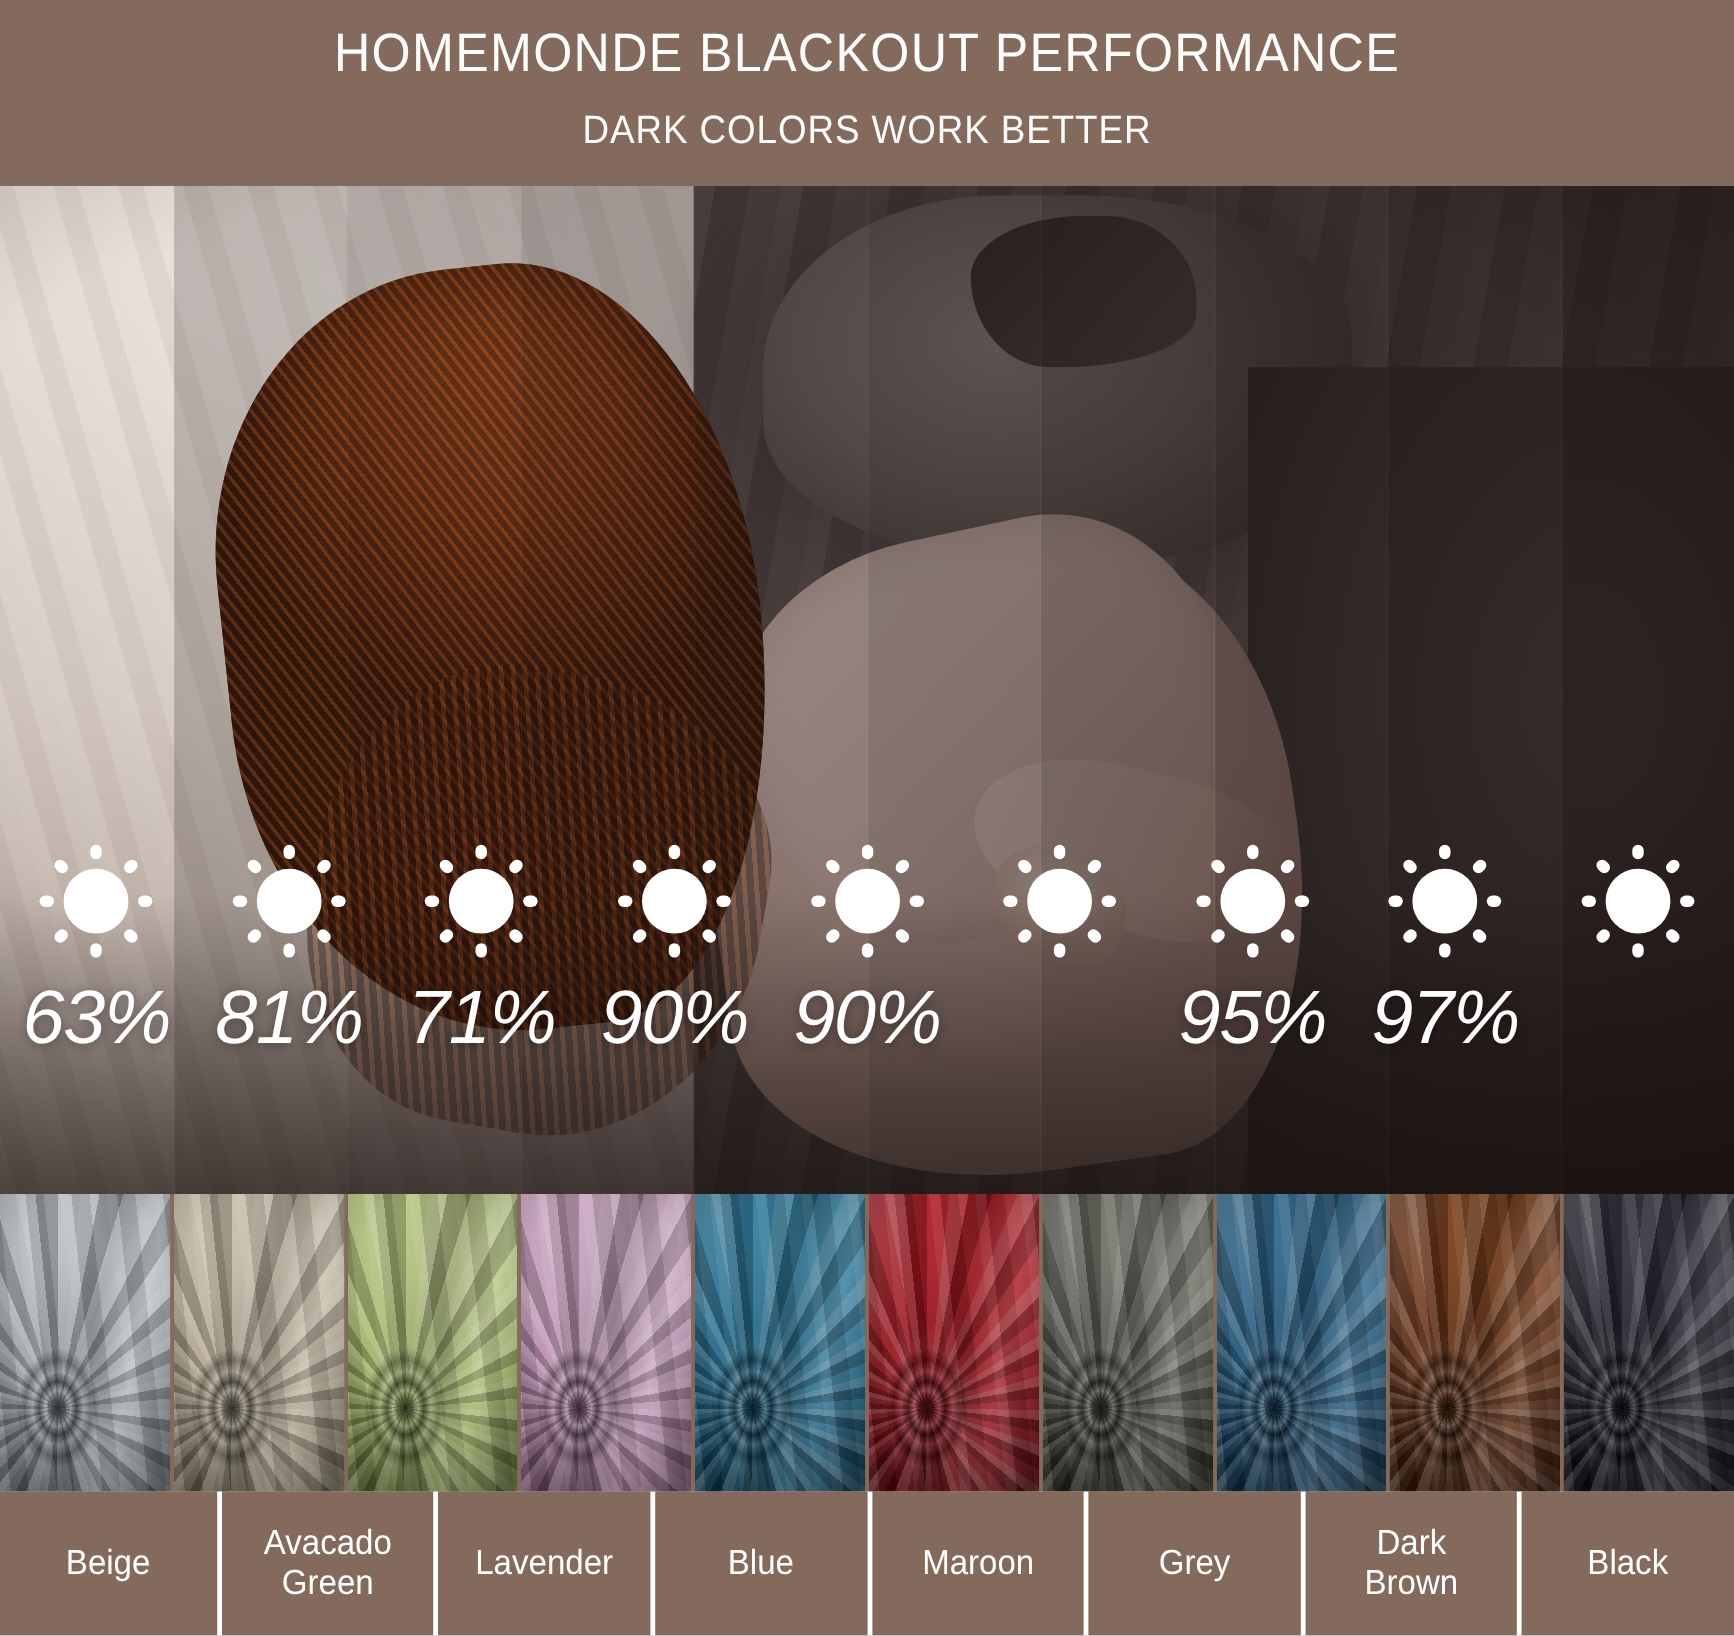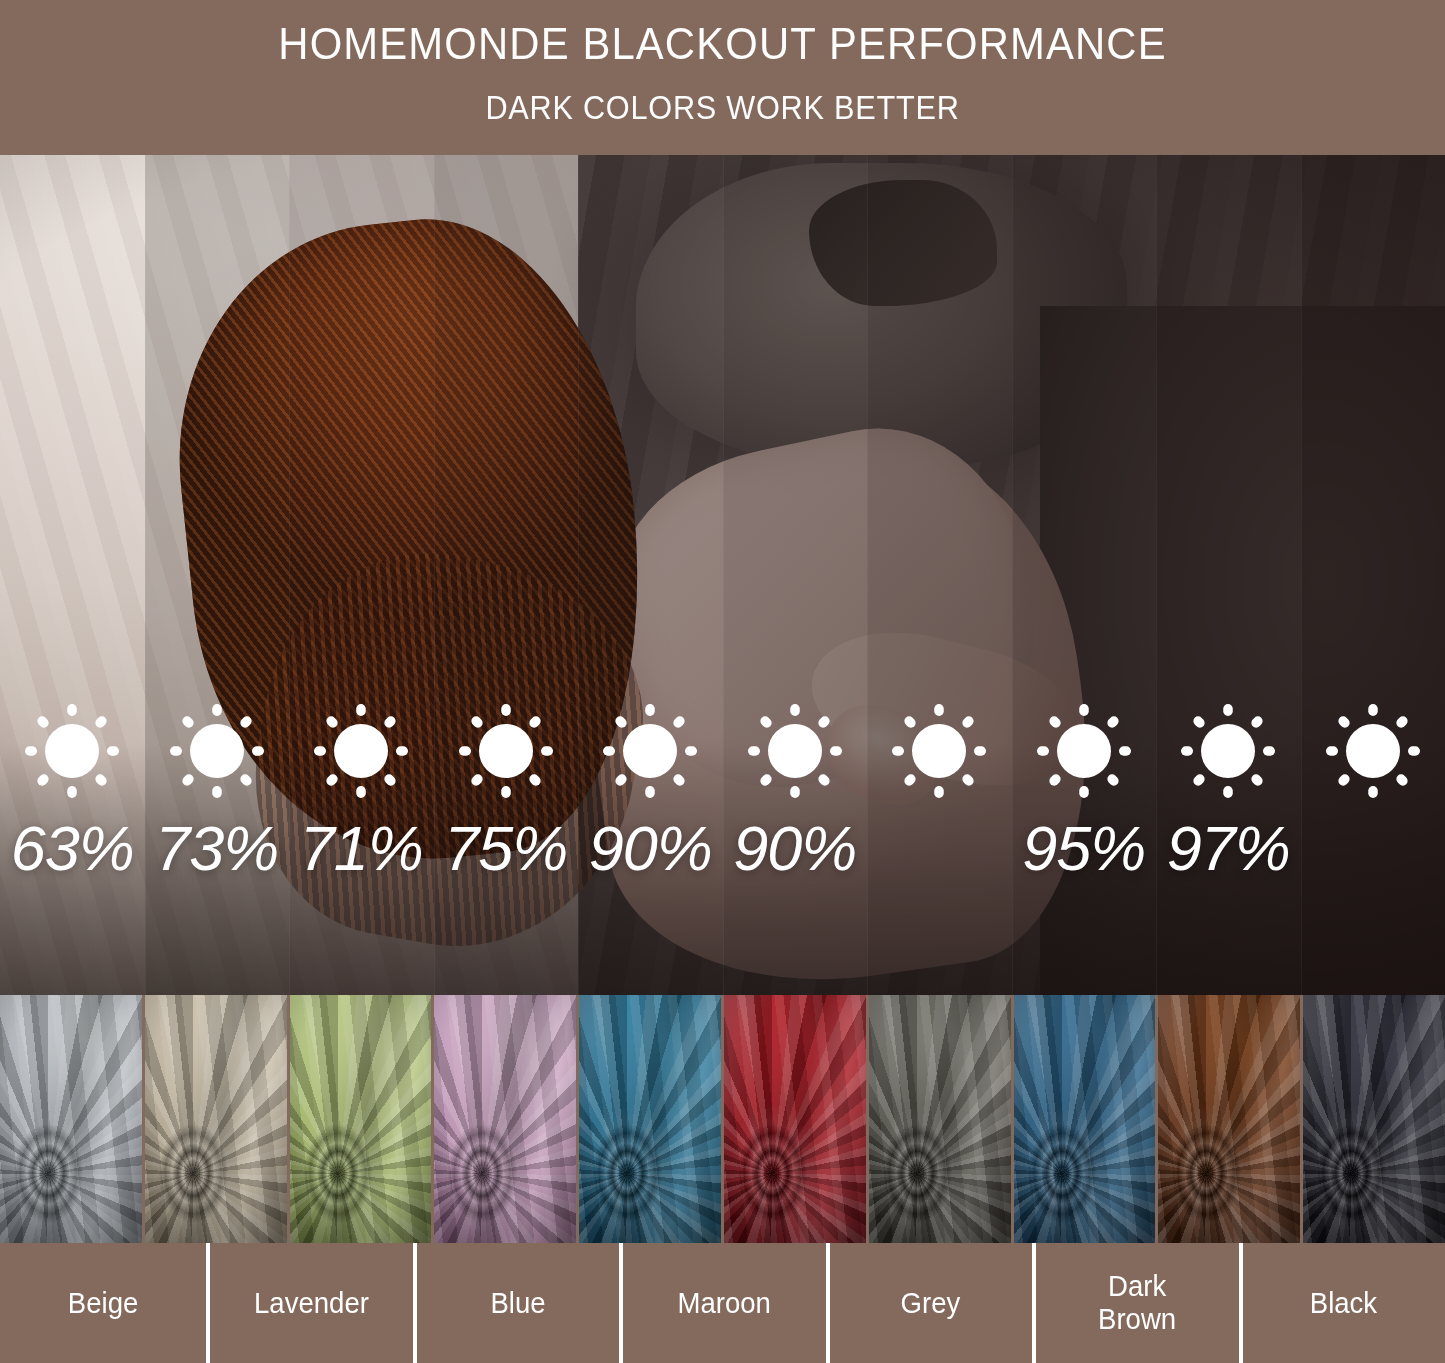--- a/index.html
+++ b/index.html
@@ -192,21 +192,21 @@
               <circle cx="56" cy="56" r="27" fill="#ffffff"></circle>
               <rect x="51.25" y="9" width="9.5" height="12" rx="4.75" fill="#ffffff" transform="rotate(0 56 56)"></rect>
               <rect x="51.25" y="9" width="9.5" height="12" rx="4.75" fill="#ffffff" transform="rotate(45 56 56)"></rect>
               <rect x="51.25" y="9" width="9.5" height="12" rx="4.75" fill="#ffffff" transform="rotate(90 56 56)"></rect>
               <rect x="51.25" y="9" width="9.5" height="12" rx="4.75" fill="#ffffff" transform="rotate(135 56 56)"></rect>
               <rect x="51.25" y="9" width="9.5" height="12" rx="4.75" fill="#ffffff" transform="rotate(180 56 56)"></rect>
               <rect x="51.25" y="9" width="9.5" height="12" rx="4.75" fill="#ffffff" transform="rotate(225 56 56)"></rect>
               <rect x="51.25" y="9" width="9.5" height="12" rx="4.75" fill="#ffffff" transform="rotate(270 56 56)"></rect>
               <rect x="51.25" y="9" width="9.5" height="12" rx="4.75" fill="#ffffff" transform="rotate(315 56 56)"></rect>
             </svg></div>
-          <div class="pct">73%</div>
+          <div class="pct">81%</div>
         </div>
         <div class="meter">
           <div class="sun"><svg viewBox="0 0 112 112" width="112" height="112">
               <circle cx="56" cy="56" r="27" fill="#ffffff"></circle>
               <rect x="51.25" y="9" width="9.5" height="12" rx="4.75" fill="#ffffff" transform="rotate(0 56 56)"></rect>
               <rect x="51.25" y="9" width="9.5" height="12" rx="4.75" fill="#ffffff" transform="rotate(45 56 56)"></rect>
               <rect x="51.25" y="9" width="9.5" height="12" rx="4.75" fill="#ffffff" transform="rotate(90 56 56)"></rect>
               <rect x="51.25" y="9" width="9.5" height="12" rx="4.75" fill="#ffffff" transform="rotate(135 56 56)"></rect>
               <rect x="51.25" y="9" width="9.5" height="12" rx="4.75" fill="#ffffff" transform="rotate(180 56 56)"></rect>
               <rect x="51.25" y="9" width="9.5" height="12" rx="4.75" fill="#ffffff" transform="rotate(225 56 56)"></rect>
@@ -220,34 +220,20 @@
               <circle cx="56" cy="56" r="27" fill="#ffffff"></circle>
               <rect x="51.25" y="9" width="9.5" height="12" rx="4.75" fill="#ffffff" transform="rotate(0 56 56)"></rect>
               <rect x="51.25" y="9" width="9.5" height="12" rx="4.75" fill="#ffffff" transform="rotate(45 56 56)"></rect>
               <rect x="51.25" y="9" width="9.5" height="12" rx="4.75" fill="#ffffff" transform="rotate(90 56 56)"></rect>
               <rect x="51.25" y="9" width="9.5" height="12" rx="4.75" fill="#ffffff" transform="rotate(135 56 56)"></rect>
               <rect x="51.25" y="9" width="9.5" height="12" rx="4.75" fill="#ffffff" transform="rotate(180 56 56)"></rect>
               <rect x="51.25" y="9" width="9.5" height="12" rx="4.75" fill="#ffffff" transform="rotate(225 56 56)"></rect>
               <rect x="51.25" y="9" width="9.5" height="12" rx="4.75" fill="#ffffff" transform="rotate(270 56 56)"></rect>
               <rect x="51.25" y="9" width="9.5" height="12" rx="4.75" fill="#ffffff" transform="rotate(315 56 56)"></rect>
             </svg></div>
-          <div class="pct">75%</div>
-        </div>
-        <div class="meter">
-          <div class="sun"><svg viewBox="0 0 112 112" width="112" height="112">
-              <circle cx="56" cy="56" r="27" fill="#ffffff"></circle>
-              <rect x="51.25" y="9" width="9.5" height="12" rx="4.75" fill="#ffffff" transform="rotate(0 56 56)"></rect>
-              <rect x="51.25" y="9" width="9.5" height="12" rx="4.75" fill="#ffffff" transform="rotate(45 56 56)"></rect>
-              <rect x="51.25" y="9" width="9.5" height="12" rx="4.75" fill="#ffffff" transform="rotate(90 56 56)"></rect>
-              <rect x="51.25" y="9" width="9.5" height="12" rx="4.75" fill="#ffffff" transform="rotate(135 56 56)"></rect>
-              <rect x="51.25" y="9" width="9.5" height="12" rx="4.75" fill="#ffffff" transform="rotate(180 56 56)"></rect>
-              <rect x="51.25" y="9" width="9.5" height="12" rx="4.75" fill="#ffffff" transform="rotate(225 56 56)"></rect>
-              <rect x="51.25" y="9" width="9.5" height="12" rx="4.75" fill="#ffffff" transform="rotate(270 56 56)"></rect>
-              <rect x="51.25" y="9" width="9.5" height="12" rx="4.75" fill="#ffffff" transform="rotate(315 56 56)"></rect>
-            </svg></div>
           <div class="pct">90%</div>
         </div>
         <div class="meter">
           <div class="sun"><svg viewBox="0 0 112 112" width="112" height="112">
               <circle cx="56" cy="56" r="27" fill="#ffffff"></circle>
               <rect x="51.25" y="9" width="9.5" height="12" rx="4.75" fill="#ffffff" transform="rotate(0 56 56)"></rect>
               <rect x="51.25" y="9" width="9.5" height="12" rx="4.75" fill="#ffffff" transform="rotate(45 56 56)"></rect>
               <rect x="51.25" y="9" width="9.5" height="12" rx="4.75" fill="#ffffff" transform="rotate(90 56 56)"></rect>
               <rect x="51.25" y="9" width="9.5" height="12" rx="4.75" fill="#ffffff" transform="rotate(135 56 56)"></rect>
               <rect x="51.25" y="9" width="9.5" height="12" rx="4.75" fill="#ffffff" transform="rotate(180 56 56)"></rect>
@@ -394,20 +380,26 @@
         <div class="sw-swirl"></div>
         <div class="sw-sheen"></div>
         <div class="sw-shade"></div>
       </div>
     </div>
 
   <div class="labels" id="labels">
       <div class="lbl">
         <div>
           <span>Beige</span>
+        </div>
+      </div>
+      <div class="lbl">
+        <div>
+          <span>Avacado</span>
+          <span>Green</span>
         </div>
       </div>
       <div class="lbl">
         <div>
           <span>Lavender</span>
         </div>
       </div>
       <div class="lbl">
         <div>
           <span>Blue</span>

